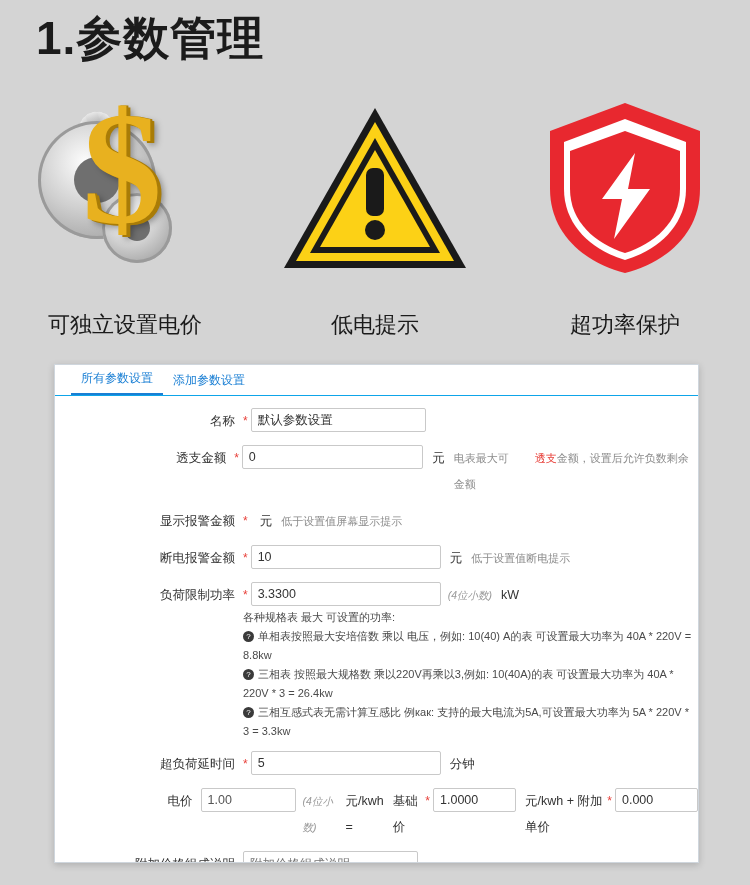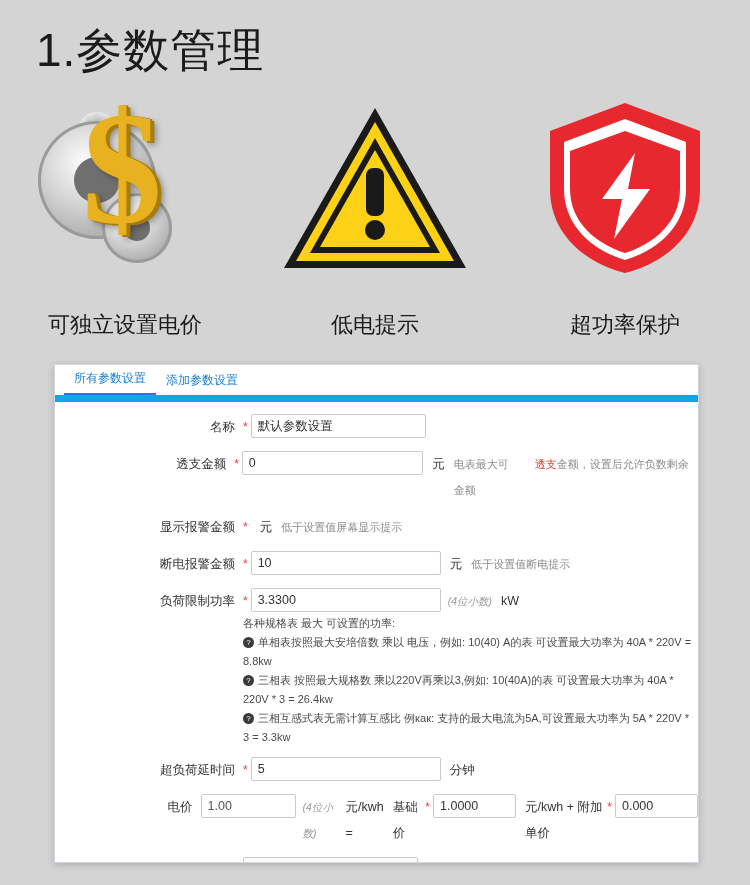--- a/index.html
+++ b/index.html
@@ -12,23 +12,23 @@
     background: #d4d4d4;
     font-family: "Liberation Sans", sans-serif;
     overflow: hidden;
     position: relative;
   }
 
   
   .page-heading {
     position: absolute;
     left: 36px;
-    top: 24px;
+    top: 12px;
     font-size: 46px;
-    font-weight: normal;
+    font-weight: bold;
     color: #1b1b1b;
     letter-spacing: 1px;
     line-height: 1.15;
   }
 
   
   .features {
     position: absolute;
     top: 92px;
     left: 0;
@@ -112,24 +112,24 @@
     top: 364px;
     width: 643px;
     height: 497px;
     background: #fff;
     border: 1px solid #cfd6dd;
     box-shadow: 0 2px 7px rgba(0,0,0,.18);
     overflow: hidden;
   }
   .panel-tabs {
     height: 30px;
-    border-bottom: 7px solid #0ea5e9;
+    border-bottom: 1px solid #0ea5e9;
     display: flex;
     align-items: flex-end;
-    padding-left: 9px;
+    padding-left: 16px;
     background: #fff;
   }
   .tab {
     font-size: 12px;
     color: #1a7fd4;
     padding: 4px 10px 6px 10px;
     cursor: pointer;
     white-space: nowrap;
   }
   .tab.active {

